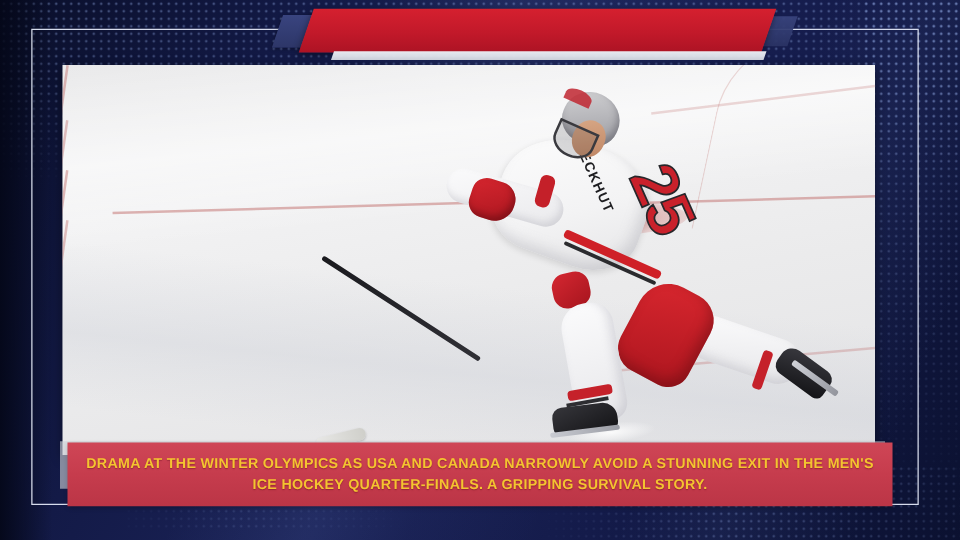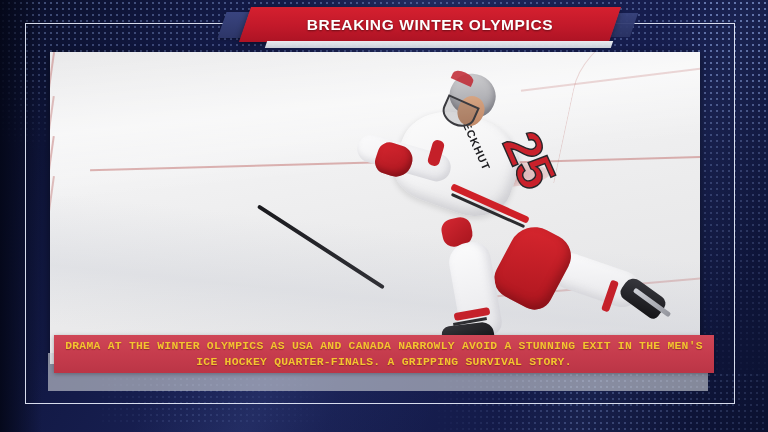--- a/index.html
+++ b/index.html
@@ -369,27 +369,26 @@
 
   
   .caption-shadow {
     position:absolute;
     left:48px; top:353px;
     width:660px; height:38px;
     background:rgba(205,208,214,0.62);
   }
   .caption {
     position:absolute;
-    left:54px; top:335px;
-    width:660px; height:38px;
+    left:54px; top:354px;
+    width:660px; height:51px;
     background:linear-gradient(180deg,#cf4656 0%, #c63c4d 50%, #bb3546 100%);
     display:flex; align-items:center; justify-content:center;
     padding:0 10px;
     box-shadow:0 1px 4px rgba(0,0,0,.28);
-    font-family:Liberation Mono, monospace;
   }
   .caption-text {
     color:#f4c430;
     font-size:11.4px;
     font-weight:bold;
     line-height:1.42;
     text-align:center;
     letter-spacing:0.25px;
     text-shadow:0 1px 1px rgba(110,20,35,.55);
   }
@@ -427,23 +426,20 @@
   <div class="dots right"></div>
   <div class="dots bottomright"></div>
   <div class="dots bottomleft"></div>
   <div class="left-shade"></div>
 
   <div class="frame"></div>
 
   <div class="banner-accent"></div>
   <div class="banner-accent-r"></div>
   <div class="banner"></div>
-  <div class="banner-label">
-    <span>BREAKING WINTER OLYMPICS</span>
-  </div>
   <div class="banner-under"></div>
 
   <div class="photo">
     <div class="ice-sheen"></div>
 
     <div class="rink-line rink-h1"></div>
     <div class="rink-line rink-h2"></div>
     <div class="rink-t1"></div>
     <div class="rink-t2"></div>
     <div class="rink-t3"></div>

